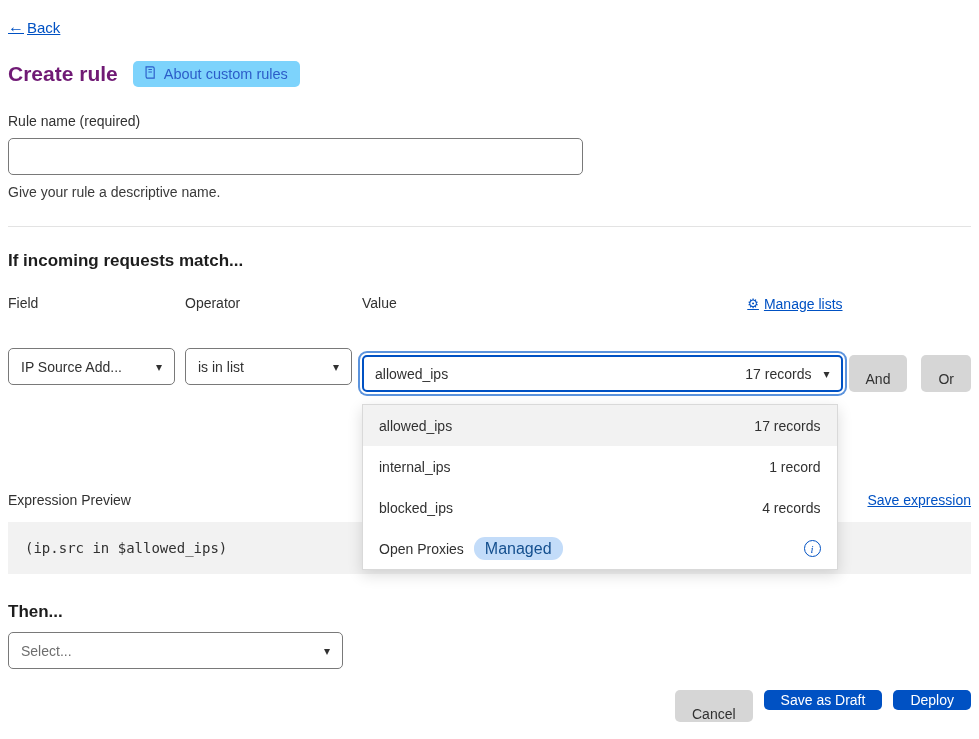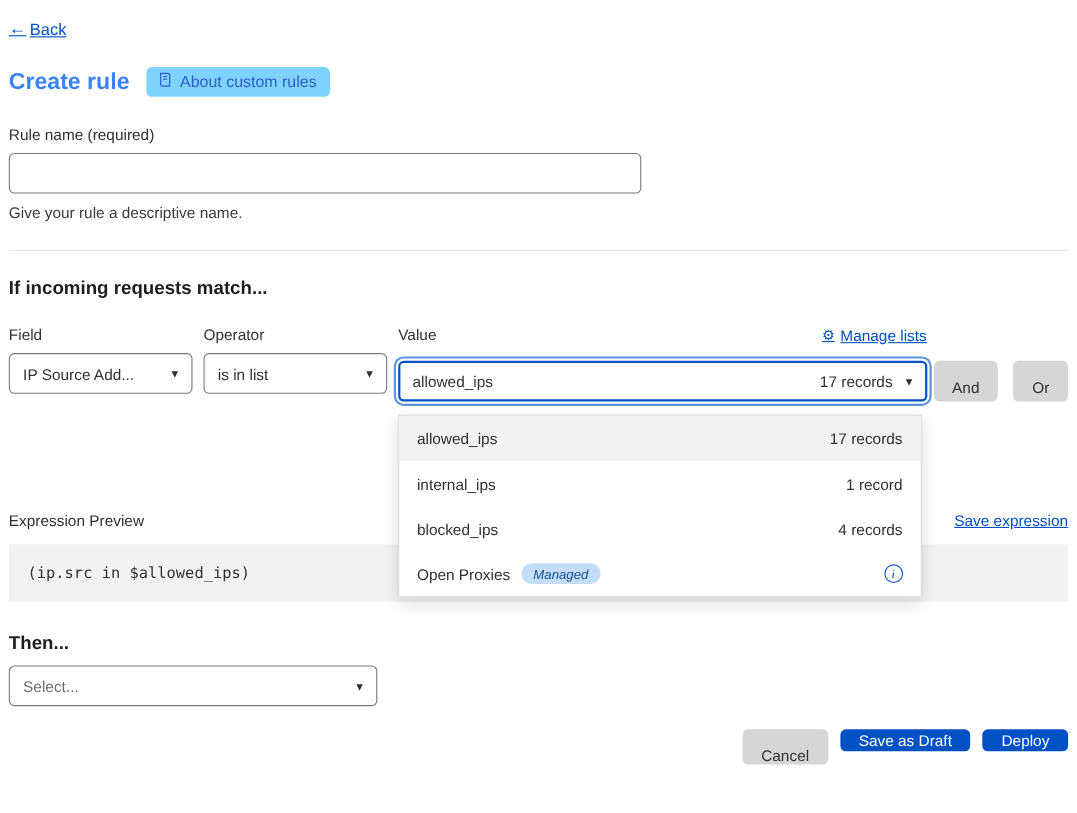--- a/index.html
+++ b/index.html
@@ -13,21 +13,21 @@
 
   
   .back-link {
     display: inline-flex; align-items: center; gap: 3px;
     color: #0051c3; text-decoration: underline; font-size: 15px; cursor: pointer;
   }
   .back-arrow { text-decoration: none; display: inline-block; font-size: 16px; }
 
   
   .title-row { margin-top: 25px; display: flex; align-items: center; gap: 15px; }
-  .page-title { margin: 0; font-size: 21px; font-weight: 700; color: #3b82f6; }
+  .page-title { margin: 0; font-size: 21px; font-weight: 700; color: #701a75; }
   .about-badge {
     display: inline-flex; align-items: center; gap: 7px;
     background: #7dd3fc; color: #2c5dc9; border-radius: 5px;
     padding: 4px 12px 4px 10px; font-size: 14.5px; cursor: pointer; text-decoration: none;
   }
 
   
   .field-group { margin-top: 26px; }
   .form-label { display: block; font-size: 14px; color: #313131; }
   .rule-name-input {
@@ -50,21 +50,21 @@
   .label-row { display: flex; justify-content: space-between; align-items: baseline; margin-bottom: 7px; }
   .manage-link {
     display: inline-flex; align-items: center; gap: 5px;
     color: #0051c3; text-decoration: underline; font-size: 14px; cursor: pointer;
   }
   .gear { text-decoration: none; font-size: 13px; }
 
   .select {
     display: flex; align-items: center; height: 37px; background: #fff;
     border: 1px solid #797979; border-radius: 5px; padding: 0 12px;
-    font-size: 14px; color: #313131; cursor: pointer;
+    font-size: 14px; color: #313131; cursor: pointer; margin-top: 28px;
   }
   .select .sel-text { flex: 1; white-space: nowrap; overflow: hidden; text-overflow: ellipsis; }
   .select .chevron { margin-left: 12px; font-size: 12px; color: #313131; line-height: 1; }
   .select .sel-meta { margin-left: 12px; color: #313131; }
   .select.focused {
     border: 2px solid #0051c3; padding: 0 11px;
     box-shadow: 0 0 0 2px #ffffff, 0 0 0 4px #5b93dd;
   }
   .select .placeholder { color: #6e6e6e; }
 
@@ -83,21 +83,21 @@
     box-shadow: 0 5px 14px rgba(0,0,0,0.14); z-index: 30;
   }
   .dropdown-item {
     display: flex; justify-content: space-between; align-items: center;
     height: 41px; padding: 0 16px; font-size: 14px; color: #313131; cursor: pointer;
   }
   .dropdown-item.selected { background: #f2f2f2; }
   .item-left { display: flex; align-items: center; }
   .managed-badge {
     margin-left: 10px; background: #c3dcf9; color: #15508f;
-    font-size: 12px; padding: 2.5px 11px; border-radius: 11px; font-style: italic;
+    font-size: 16px; padding: 2.5px 11px; border-radius: 11px;
   }
   .info-icon {
     width: 17px; height: 17px; border: 1.5px solid #0051c3; border-radius: 50%;
     color: #0051c3; display: flex; align-items: center; justify-content: center;
     font-size: 11px; font-style: italic; font-family: "Liberation Serif", serif;
     cursor: pointer;
   }
 
   
   .expr-row { margin-top: 100px; display: flex; justify-content: space-between; align-items: baseline; }

